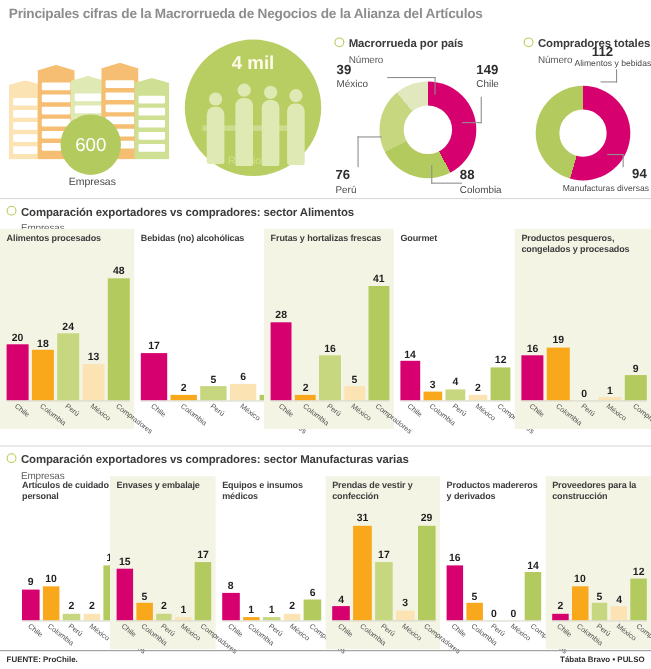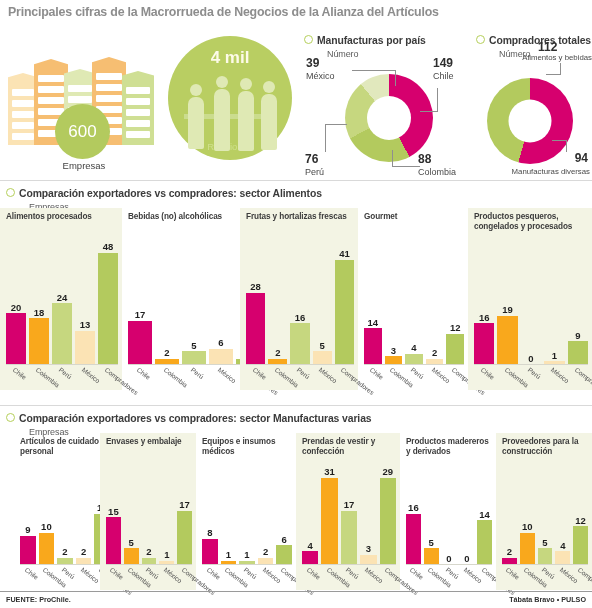--- a/index.html
+++ b/index.html
@@ -21,21 +21,21 @@
   }
 
   
   .sec-head{position:absolute;}
   .sec-bullet{
     display:inline-block;width:7px;height:7px;border-radius:50%;
     border:1.6px solid #b5cf5a;background:#fff;
     vertical-align:middle;margin-right:4px;margin-bottom:1px;
   }
   .sec-title{font-size:10.4px;font-weight:bold;color:#3b3b3b;letter-spacing:-0.1px;}
-  .sec-sub{font-size:9px;color:#5d5d5d;margin-left:23px;margin-top:1px;letter-spacing:-0.1px;}
+  .sec-sub{font-size:9px;color:#5d5d5d;margin-left:13px;margin-top:1px;letter-spacing:-0.1px;}
 
   
   .buildings{position:absolute;left:8px;top:45px;width:150px;height:100px;}
   .bld{position:absolute;bottom:0;}
   .bld .floor{position:absolute;left:12%;width:76%;height:7px;background:#ffffff;border-radius:1px;}
   .circle600{
     position:absolute;left:55px;top:104px;width:55px;height:55px;border-radius:50%;
     background:#b3ca5e;display:flex;align-items:center;justify-content:center;
     color:#fff;font-size:17px;font-weight:normal;
   }
@@ -160,21 +160,21 @@
       <div class="person" style="left: 20px; top: 61px; width: 16px; height: 52px; border-radius: 7px 7px 2px 2px;"></div>
       <div class="person" style="left: 48px; top: 40px; width: 12px; height: 12px; border-radius: 50%;"></div>
       <div class="person" style="left: 46px; top: 53px; width: 16px; height: 62px; border-radius: 7px 7px 2px 2px;"></div>
       <div class="person" style="left: 72px; top: 42px; width: 12px; height: 12px; border-radius: 50%;"></div>
       <div class="person" style="left: 70px; top: 55px; width: 16px; height: 60px; border-radius: 7px 7px 2px 2px;"></div>
       <div class="person" style="left: 95px; top: 45px; width: 12px; height: 12px; border-radius: 50%;"></div>
       <div class="person" style="left: 93px; top: 58px; width: 16px; height: 56px; border-radius: 7px 7px 2px 2px;"></div>
     </div>
 
   <div class="sec-head" style="left:304px;top:30px;">
-    <span class="sec-bullet"></span><span class="sec-title">Manufacturas por país</span>
+    <span class="sec-bullet"></span><span class="sec-title">Macrorrueda por país</span>
     <div class="sec-sub">Número</div>
   </div>
   <div class="donut-wrap" style="left:345px;top:74px;">
     <div class="donut" id="donut1" style="width: 88px; height: 88px; background: conic-gradient(rgb(214, 0, 110) 0deg, rgb(214, 0, 110) 152.39deg, rgb(179, 202, 94) 152.39deg, rgb(179, 202, 94) 242.39deg, rgb(198, 215, 127) 242.39deg, rgb(198, 215, 127) 320.11deg, rgb(225, 232, 189) 320.11deg, rgb(225, 232, 189) 360deg);">
       <div class="hole" style="width:44px;height:44px;"></div>
     </div>
   </div>
   <div class="dlabel" style="left:306px;top:57px;">
     <span class="v">39</span>
     <span>México</span>

